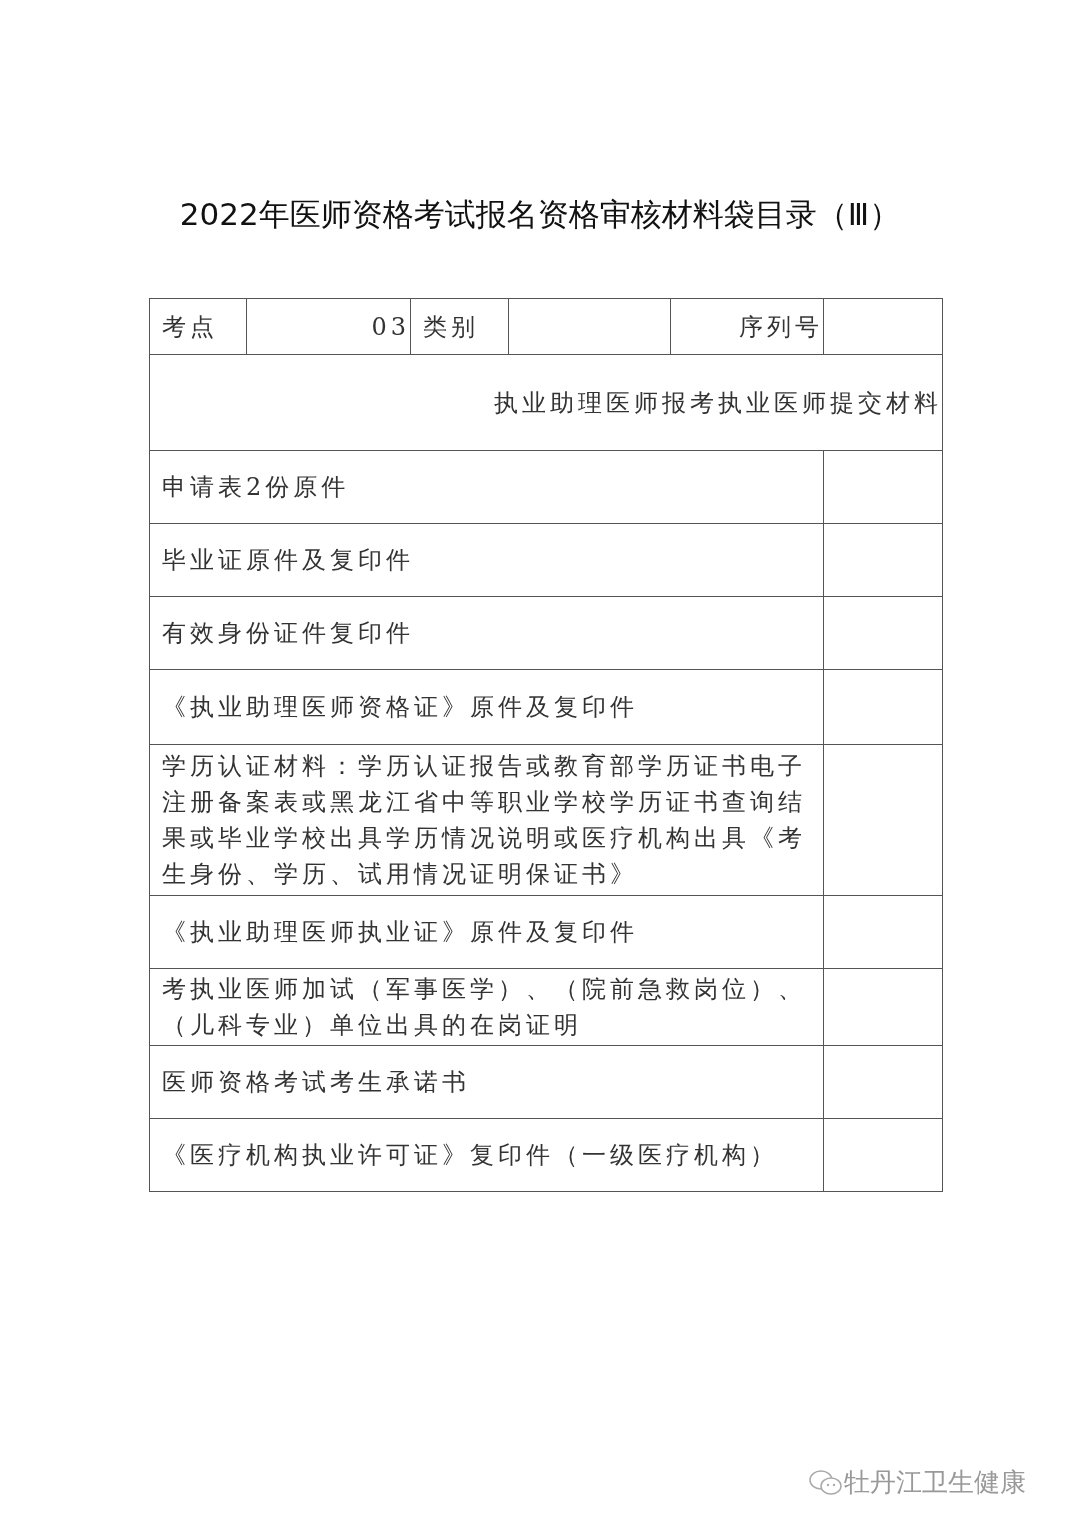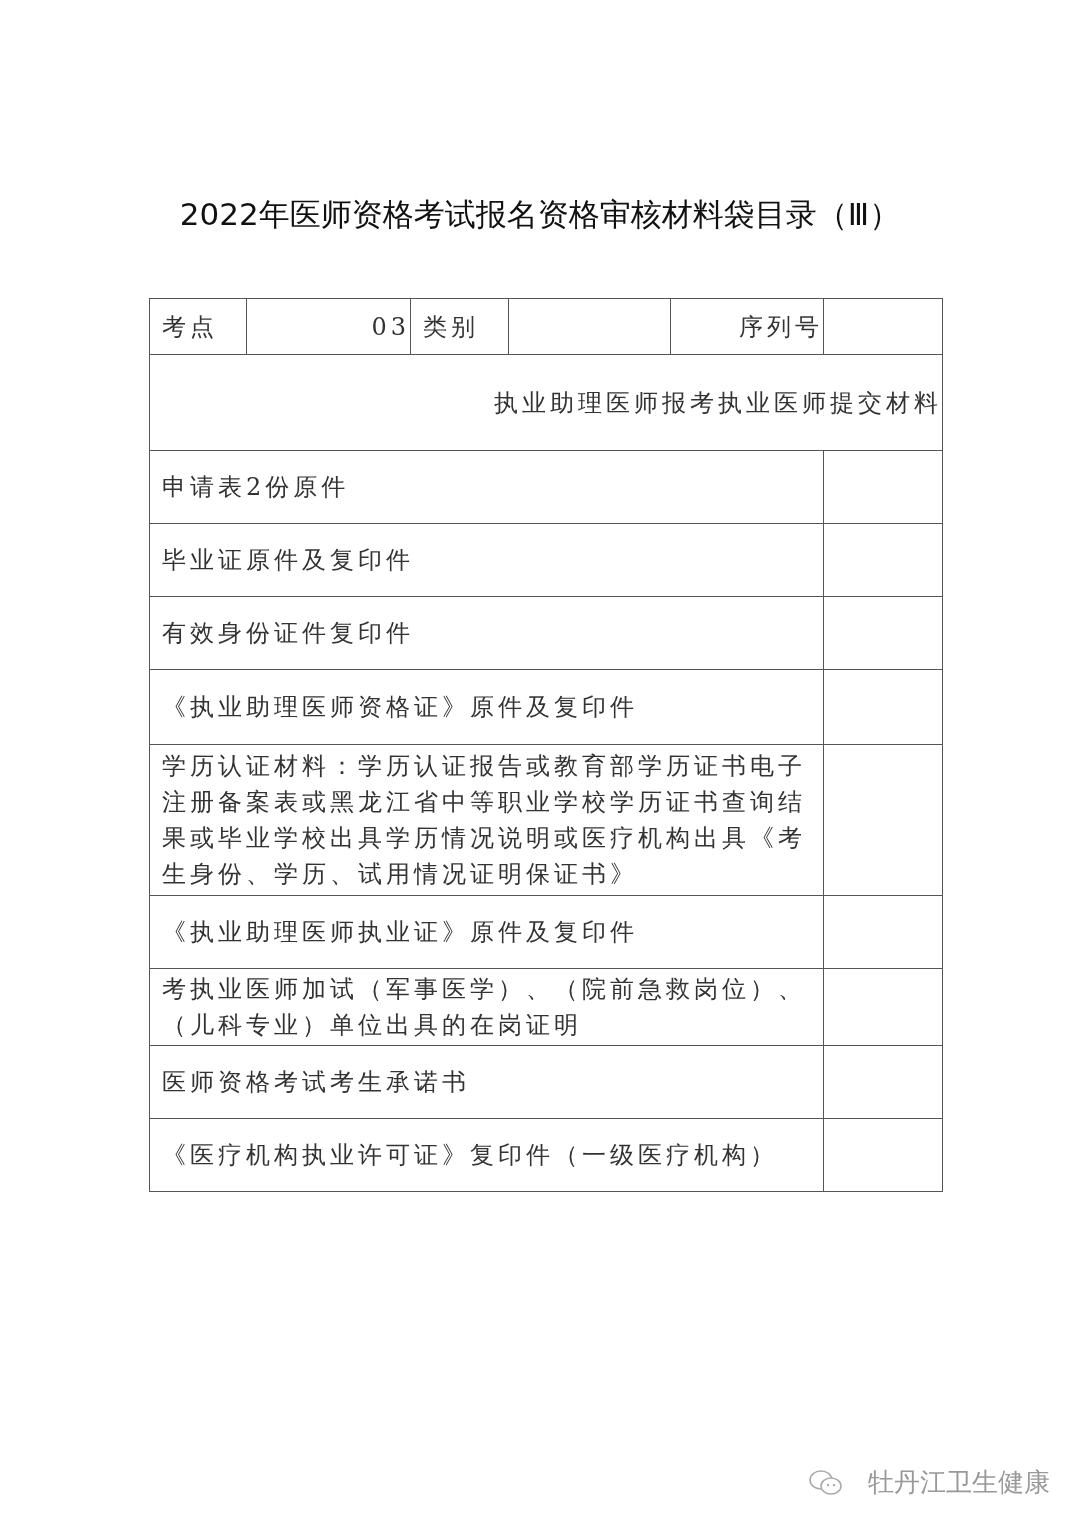--- a/index.html
+++ b/index.html
@@ -7,21 +7,21 @@
          font-family:"DejaVu Serif", "Liberation Serif", serif; color:#222; }
   .title { position:absolute; left:0; top:194px; width:1080px; text-align:center;
            font-family:"DejaVu Sans","Liberation Sans",sans-serif; font-size:31px; color:#111; letter-spacing:0px; }
   table { position:absolute; left:149px; top:298px; border-collapse:collapse; width:793px; table-layout:fixed; }
   td { border:1.5px solid #555; font-size:24px; letter-spacing:4px; color:#333; padding:0 0 0 12px; vertical-align:middle; }
   .c { text-align:right; padding:0; }
   .section { text-align:right; padding:0; height:95px; }
   .item td.lbl { height:72px; }
   .multi { line-height:36px; padding-top:2px; padding-bottom:2px; }
   .watermark { position:absolute; left:808px; top:1465px; font-size:26px; color:#999;
-               font-family:"DejaVu Sans","Liberation Sans",sans-serif; display:flex; align-items:center; gap:24px; }
+               font-family:"DejaVu Sans","Liberation Sans",sans-serif; display:flex; align-items:center; gap:0; }
   .wm-icon { width:36px; height:30px; position:relative; }
 </style>
 </head>
 <body>
 
 <div class="title">2022年医师资格考试报名资格审核材料袋目录（Ⅲ）</div>
 
 <table>
   <colgroup>
     <col style="width:97px">

